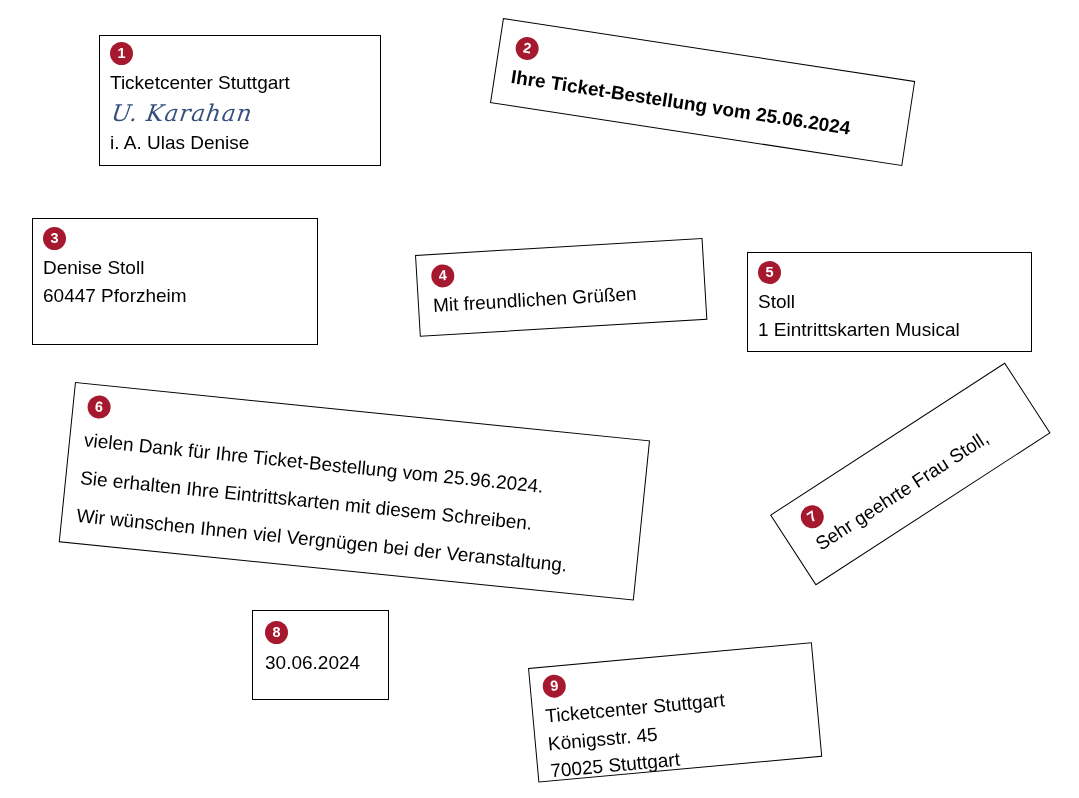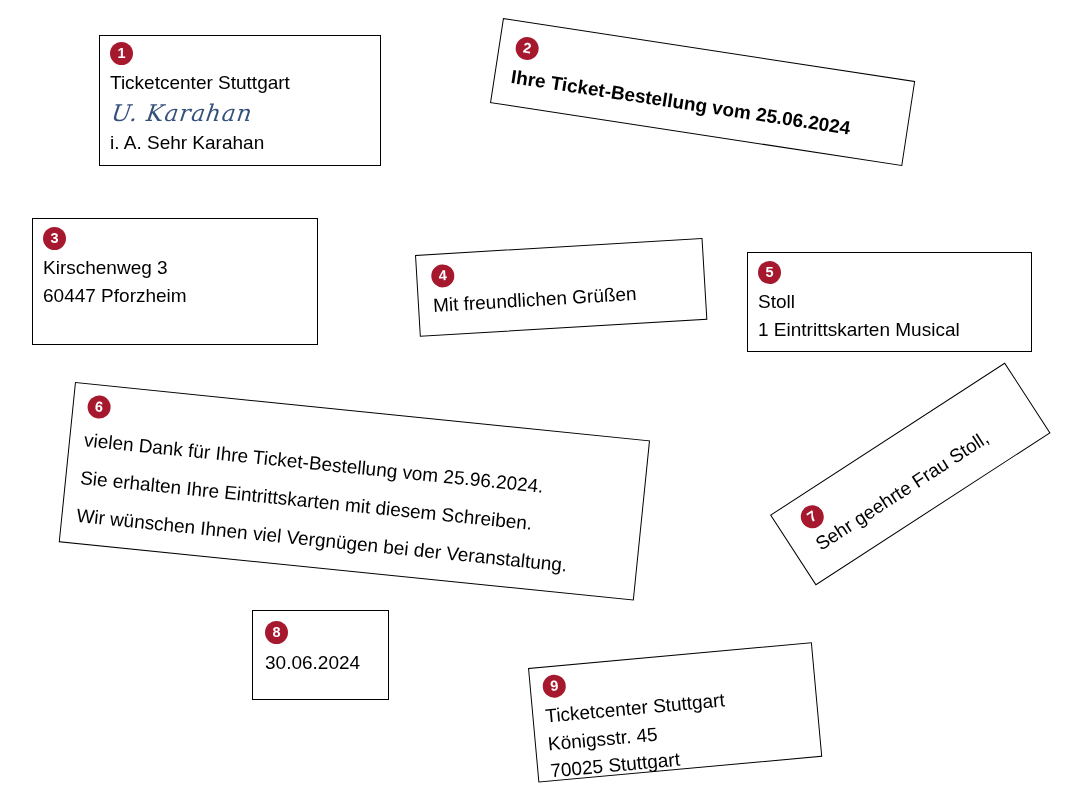--- a/index.html
+++ b/index.html
@@ -65,31 +65,31 @@
 </style>
 </head>
 <body>
 
 <div id="page">
 
   <div class="card c1">
     <span class="badge">1</span>
     <div class="line">Ticketcenter Stuttgart</div>
     <div class="signature">U. Karahan</div>
-    <div class="line">i. A. Sehr Karahan</div>
+    <div class="line">i. A. Ulas Denise</div>
   </div>
 
   <div class="card c2 bold">
     <span class="badge">2</span>
     <div class="line">Ihre Ticket-Bestellung vom 25.06.2024</div>
   </div>
 
   <div class="card c3">
     <span class="badge">3</span>
-    <div class="line">Kirschenweg 3</div>
+    <div class="line">Denise Stoll</div>
     <div class="line">60447 Pforzheim</div>
   </div>
 
   <div class="card c4">
     <span class="badge">4</span>
     <div class="line">Mit freundlichen Grüßen</div>
   </div>
 
   <div class="card c5">
     <span class="badge">5</span>

